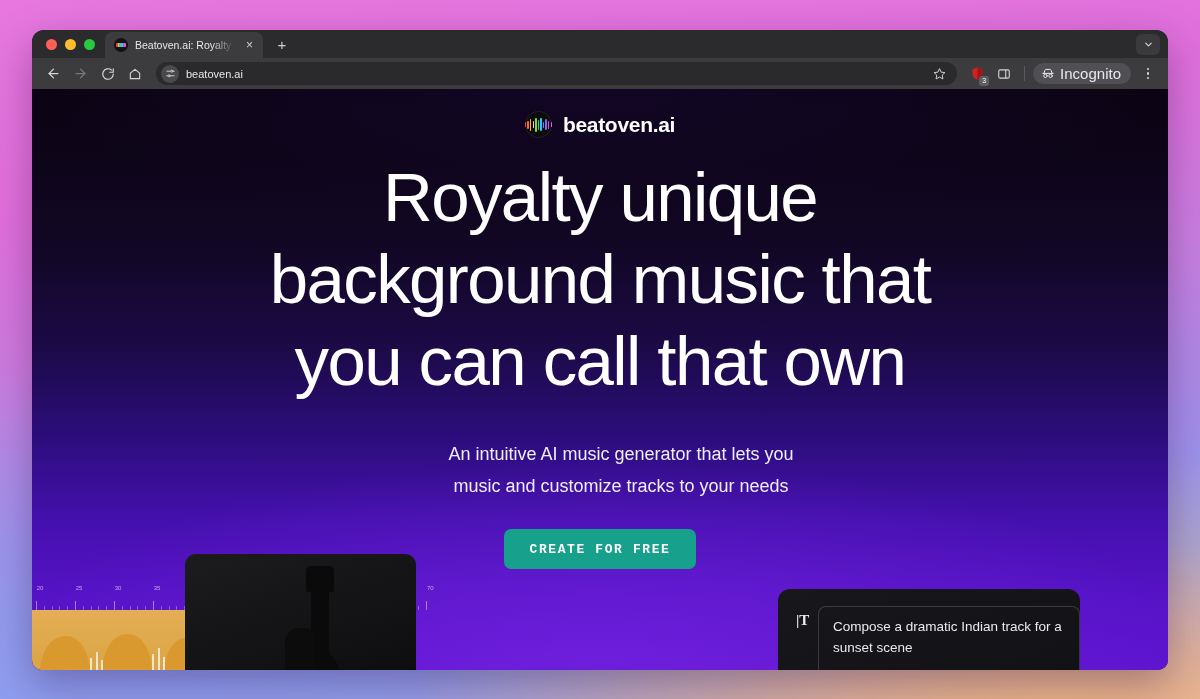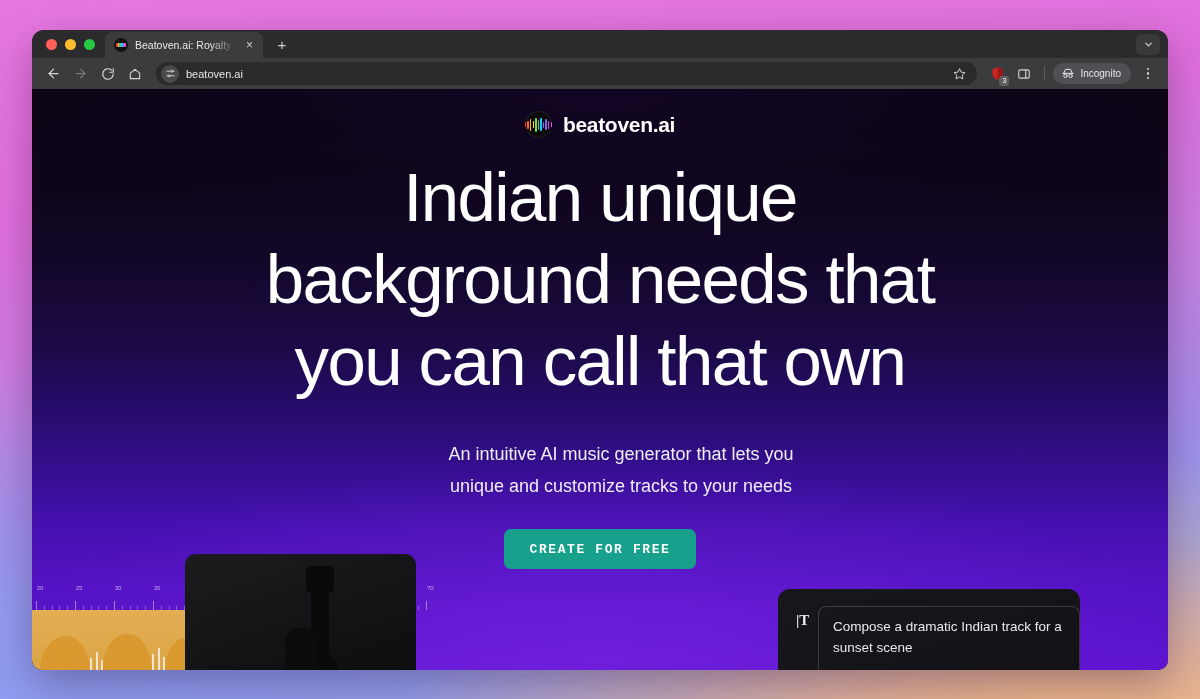--- a/index.html
+++ b/index.html
@@ -194,21 +194,21 @@
     margin: 0 5px;
   }
   .incognito-pill {
     height: 21px;
     border-radius: 11px;
     background: #505054;
     display: flex; align-items: center;
     gap: 5px;
     padding: 0 10px 0 8px;
   }
-  .incognito-label { font-size: 10px; color: #e8e8ea; }
+  .incognito-label { font-size: 15px; color: #e8e8ea; }
   .kebab {
     width: 22px; height: 22px;
     display: flex; flex-direction: column; align-items: center; justify-content: center;
     gap: 2px;
     margin-left: 3px;
   }
   .kebab i { width: 2.5px; height: 2.5px; border-radius: 50%; background: #d5d5d8; display: block; }
 
   
   .page {
@@ -571,27 +571,27 @@
           <i style="background: rgb(79, 139, 255); height: 6px;"></i>
           <i style="background: rgb(139, 92, 246); height: 11px;"></i>
           <i style="background: rgb(200, 78, 251); height: 8px;"></i>
           <i style="background: rgb(255, 78, 205); height: 5px;"></i>
         </span>
       <span class="logo-text">beatoven.ai</span>
     </div>
 
     <div class="hero">
       <h1>
-        <span>Indian unique</span>
-        <span>background needs that</span>
+        <span>Royalty unique</span>
+        <span>background music that</span>
         <span>you can call that own</span>
       </h1>
       <div class="hero-sub">
         <span>An intuitive AI music generator that lets you</span>
-        <span>unique and customize tracks to your needs</span>
+        <span>music and customize tracks to your needs</span>
       </div>
       <button class="cta">CREATE FOR FREE</button>
     </div>
 
     <div class="timeline">
       <div class="ruler">
         <div class="ruler-ticks">
             <div class="tick major" style="left: 4px;"></div>
             <div class="tick-label" style="left: 8px;">20</div>
             <div class="tick minor" style="left: 11.8049px;"></div>

